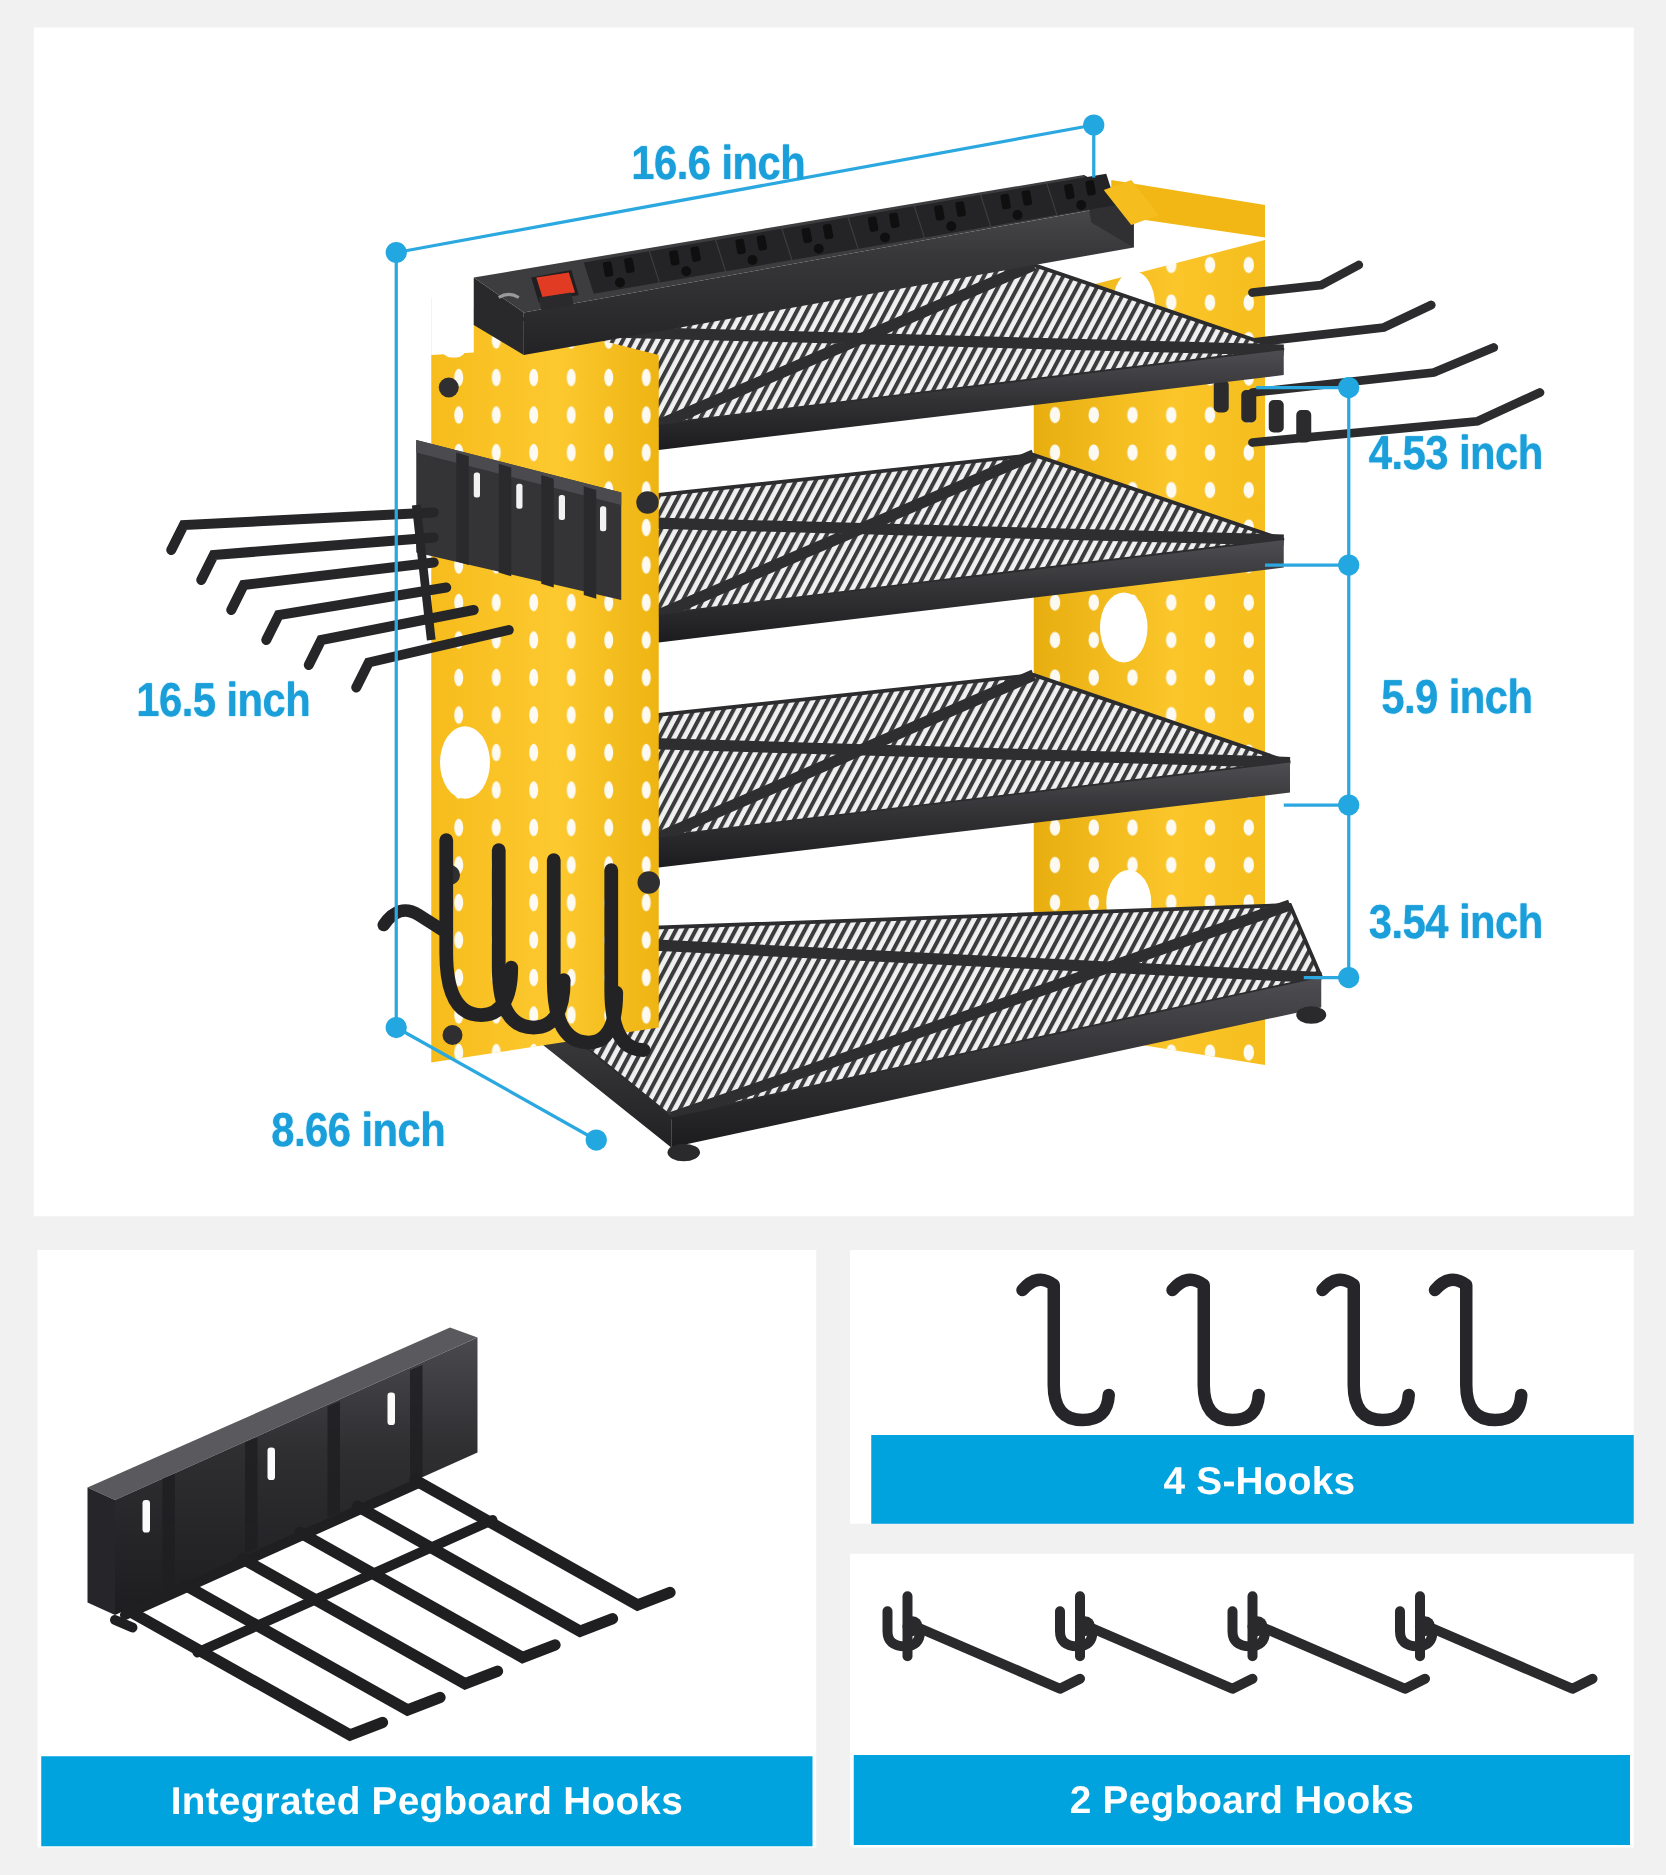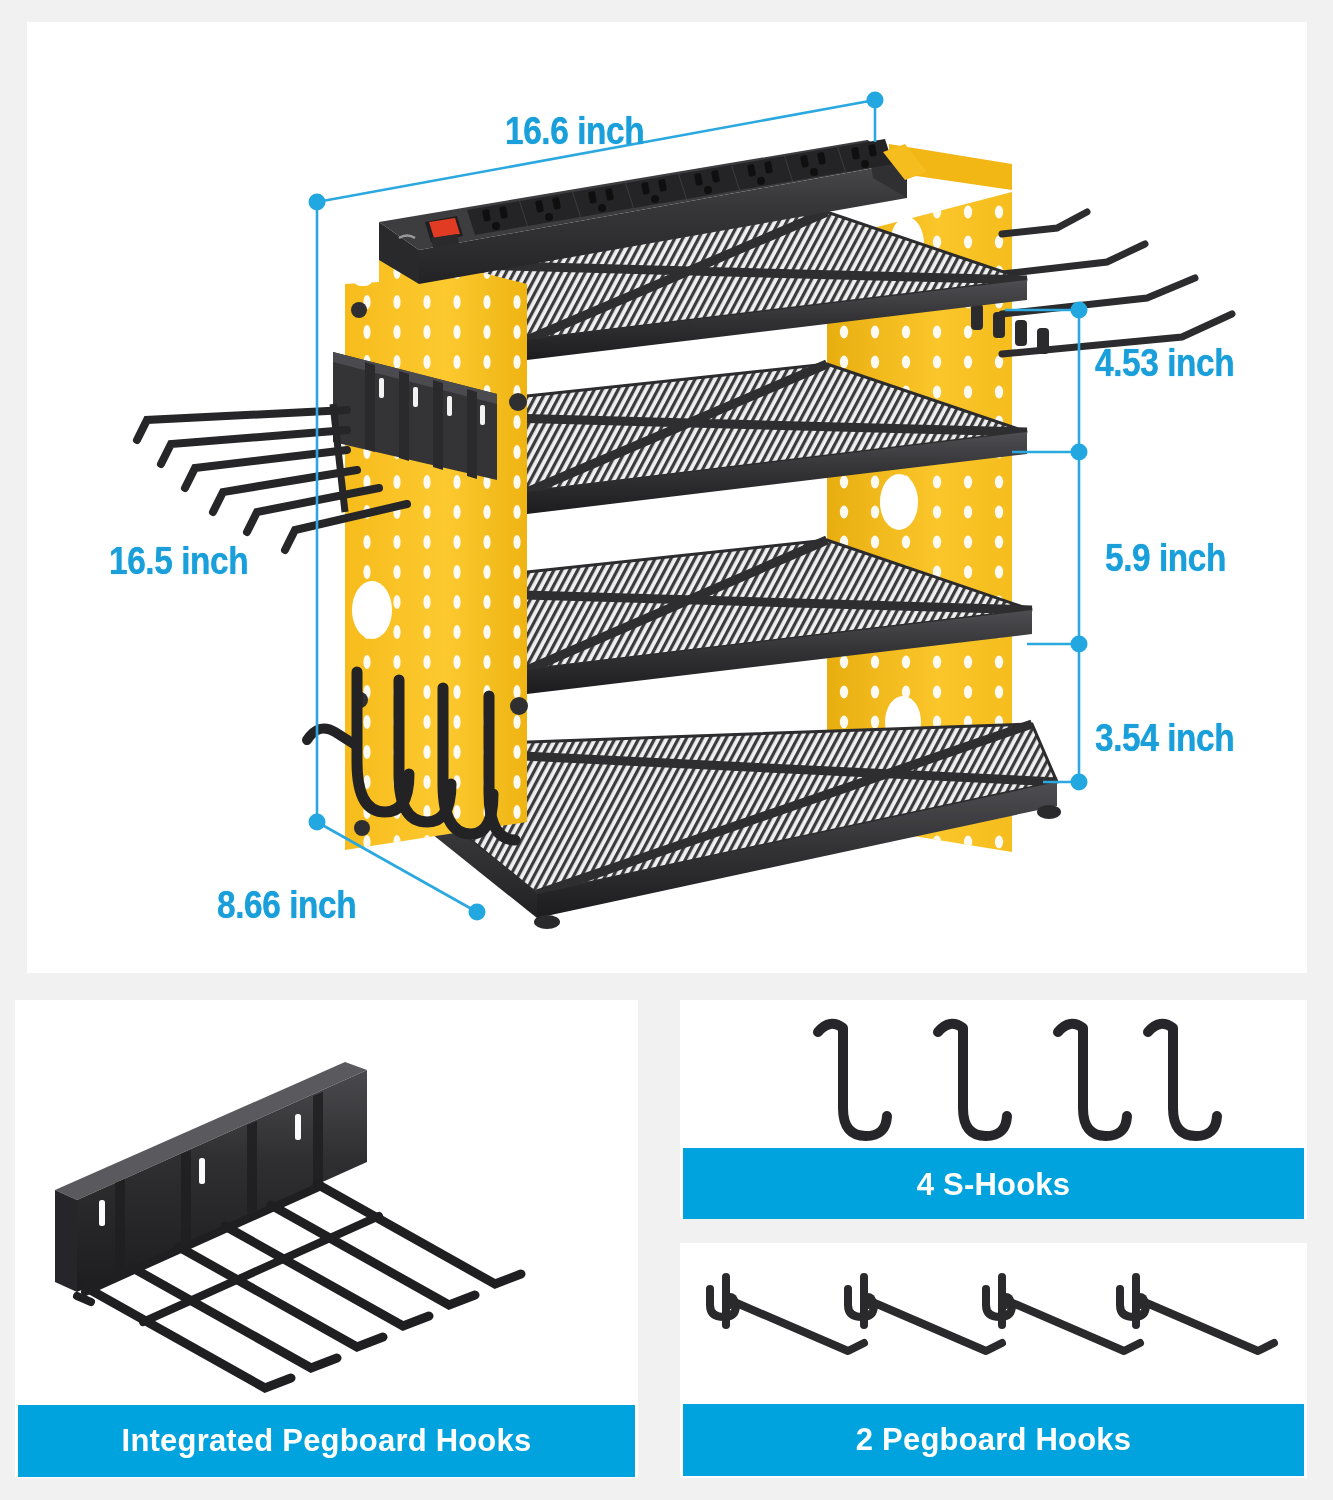--- a/index.html
+++ b/index.html
@@ -17,21 +17,21 @@
     overflow: hidden;
   }
 
   
   .panel {
     position: absolute;
     background: #ffffff;
     overflow: hidden;
   }
   #main-panel   { left: 27px;  top: 22px;   width: 1280px; height: 951px; }
-  #left-panel   { left: 15px;  top: 1000px; width: 623px;  height: 478px; }
+  #left-panel   { left: 30px;  top: 1000px; width: 623px;  height: 478px; }
   #sh-panel     { left: 680px; top: 1000px; width: 627px;  height: 219px; }
   #pb-panel     { left: 680px; top: 1243px; width: 627px;  height: 235px; }
 
   
   .caption-bar {
     position: absolute;
     background: #00a3dd;
     color: #ffffff;
     display: flex;
     align-items: center;
@@ -409,21 +409,21 @@
         <path d="M138,32 Q150,18 163,28 L163,108 Q163,136 186,136 Q206,136 207,116"></path>
 
         <path d="M258,32 Q270,18 283,28 L283,108 Q283,136 306,136 Q326,136 327,116"></path>
 
         <path d="M378,32 Q390,18 403,28 L403,108 Q403,136 426,136 Q446,136 447,116"></path>
 
         <path d="M468,32 Q480,18 493,28 L493,108 Q493,136 516,136 Q536,136 537,116"></path>
       </g>
     </svg>
 
-    <div class="caption-bar" id="cap-shooks" style="position:absolute;left:3px;top:148px;width:621px;height:74px;">4 S-Hooks</div>
+    <div class="caption-bar" id="cap-shooks" style="position:absolute;left:17px;top:148px;width:621px;height:74px;">4 S-Hooks</div>
   </div>
 
   <div class="panel" id="pb-panel">
     <svg class="illus" width="627" height="235" viewBox="0 0 627 235">
 
       <g stroke="#2a2a2d" fill="none" stroke-linecap="round" stroke-linejoin="round">
 
         <g transform="translate(0,0)">
           <path d="M30,46 L30,62 Q30,74 44,74 Q56,74 56,62" stroke-width="8"></path>
           <path d="M46,34 L46,82" stroke-width="8"></path>

